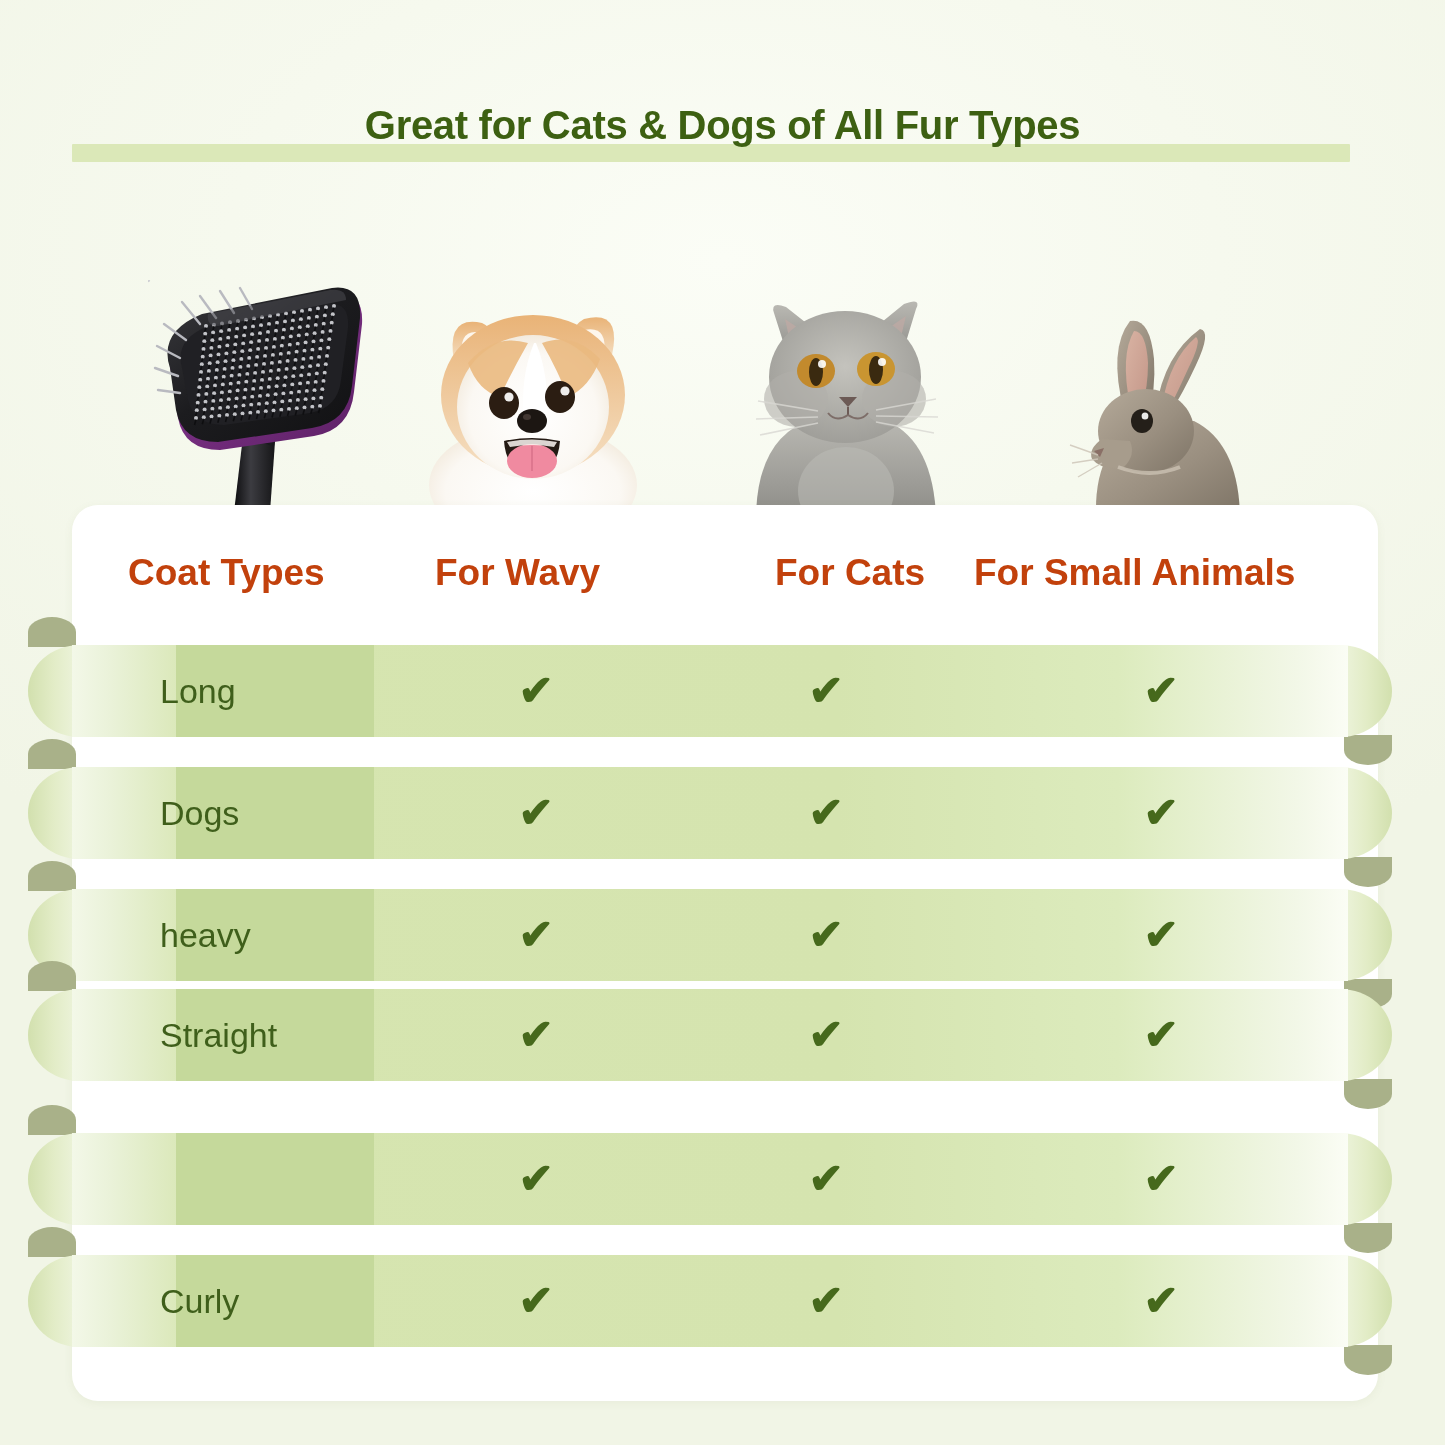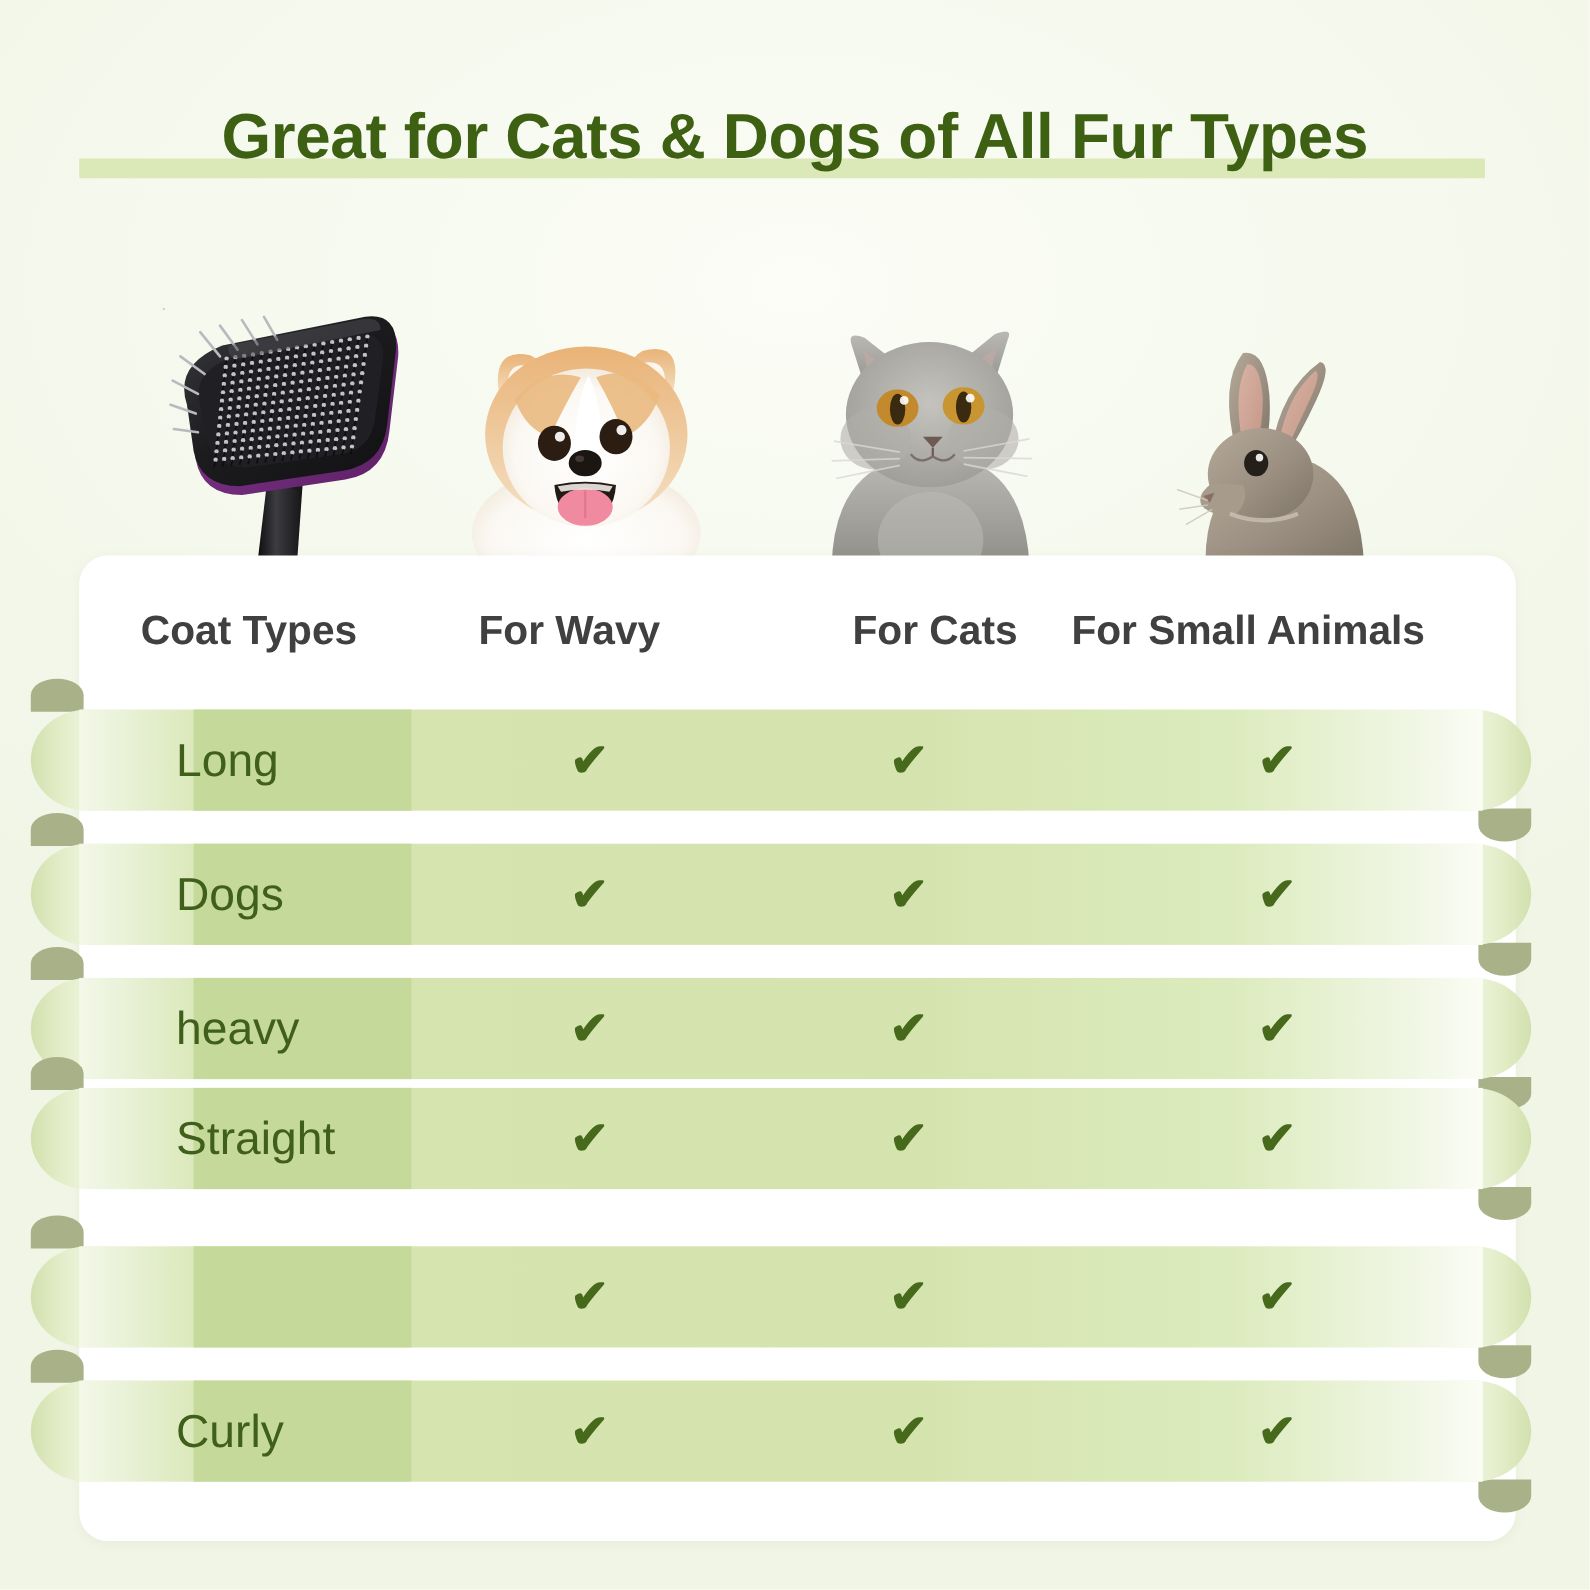--- a/index.html
+++ b/index.html
@@ -38,21 +38,21 @@
     height: 18px;
     background: #dbe8b8;
     border-radius: 1px;
   }
   #page-title {
     position: absolute;
     left: 0;
     top: 0;
     width: 1445px;
     text-align: center;
-    font-size: 58px;
+    font-size: 40px;
     line-height: 74px;
     font-weight: bold;
     letter-spacing: -0.3px;
     color: #3d6012;
     font-family: "Liberation Sans", sans-serif;
     white-space: nowrap;
   }
 
   
   #hero-row {
@@ -87,21 +87,21 @@
     top: 0;
     width: 1306px;
     height: 140px;
   }
   .col-head {
     position: absolute;
     top: 42px;
     font-size: 37px;
     line-height: 52px;
     font-weight: bold;
-    color: #404040;
+    color: #c2410c;
     white-space: nowrap;
     font-family: "Liberation Sans", sans-serif;
   }
   #head-coat   { left: 56px; }
   #head-dogs   { left: 363px; }
   #head-cats   { left: 659px; margin-left: 44px; }
   #head-small  { left: 902px; }
 
   
   #rows {
@@ -184,21 +184,21 @@
     height: 92px;
     background: #c5d99b;
   }
   .row-label {
     position: absolute;
     left: 132px;
     top: 0;
     width: 180px;
     height: 92px;
     line-height: 92px;
-    font-size: 42px;
+    font-size: 34px;
     color: #3f5f1b;
     font-family: "Liberation Sans", sans-serif;
     white-space: nowrap;
   }
   .check {
     position: absolute;
     top: 0;
     height: 92px;
     line-height: 92px;
     font-size: 42px;

